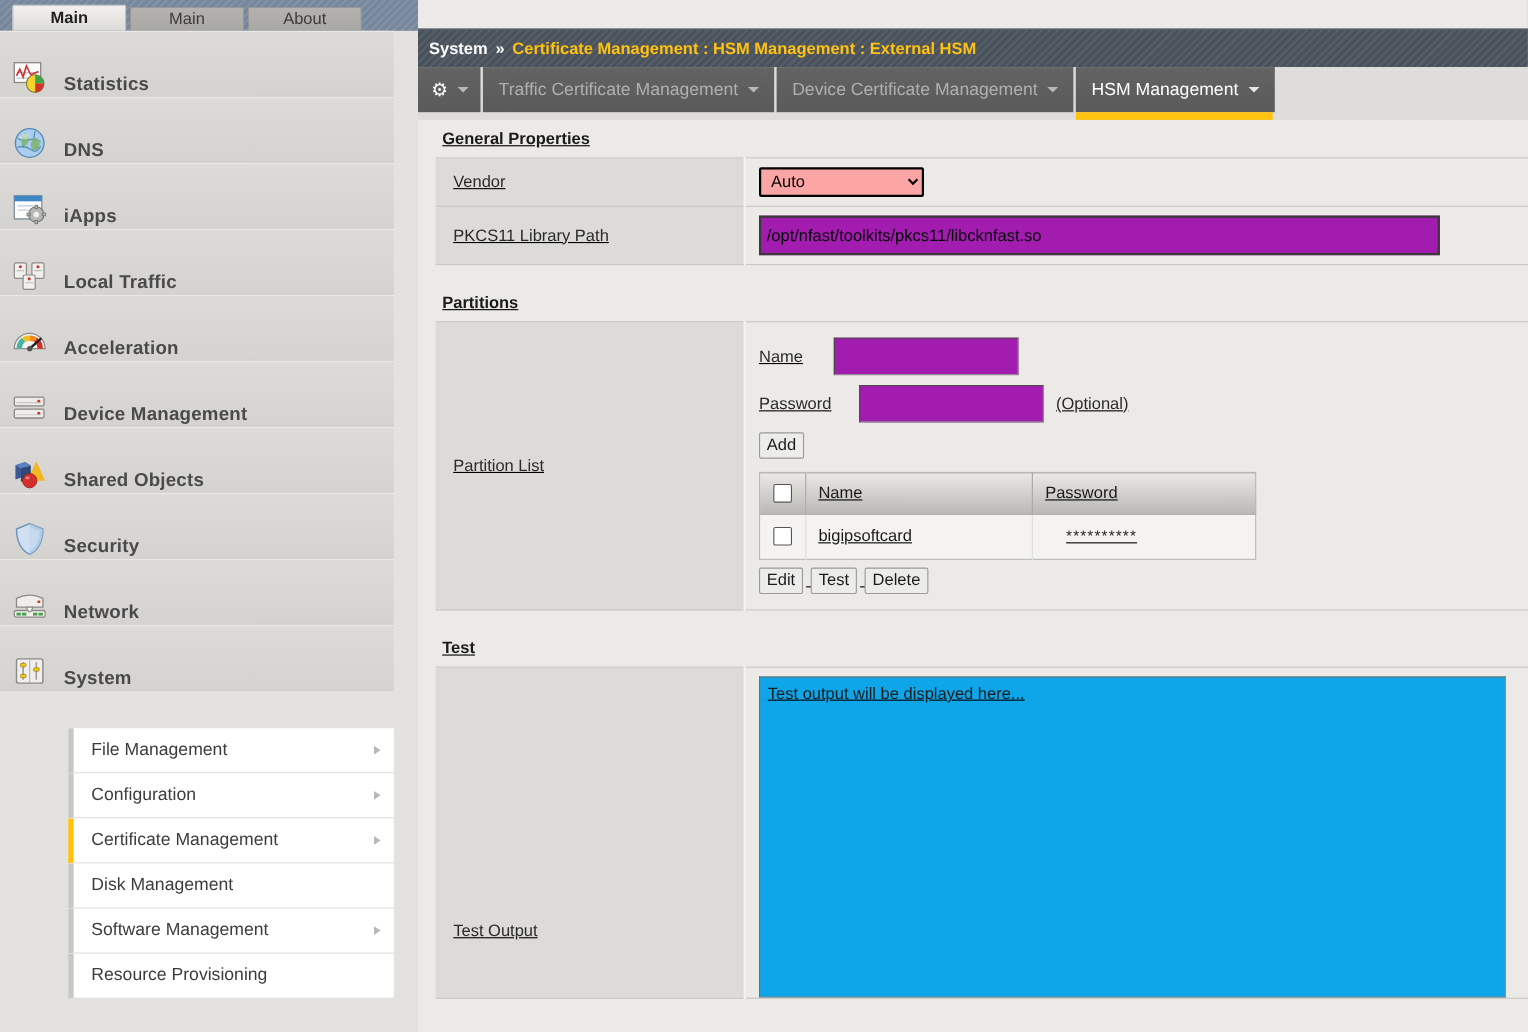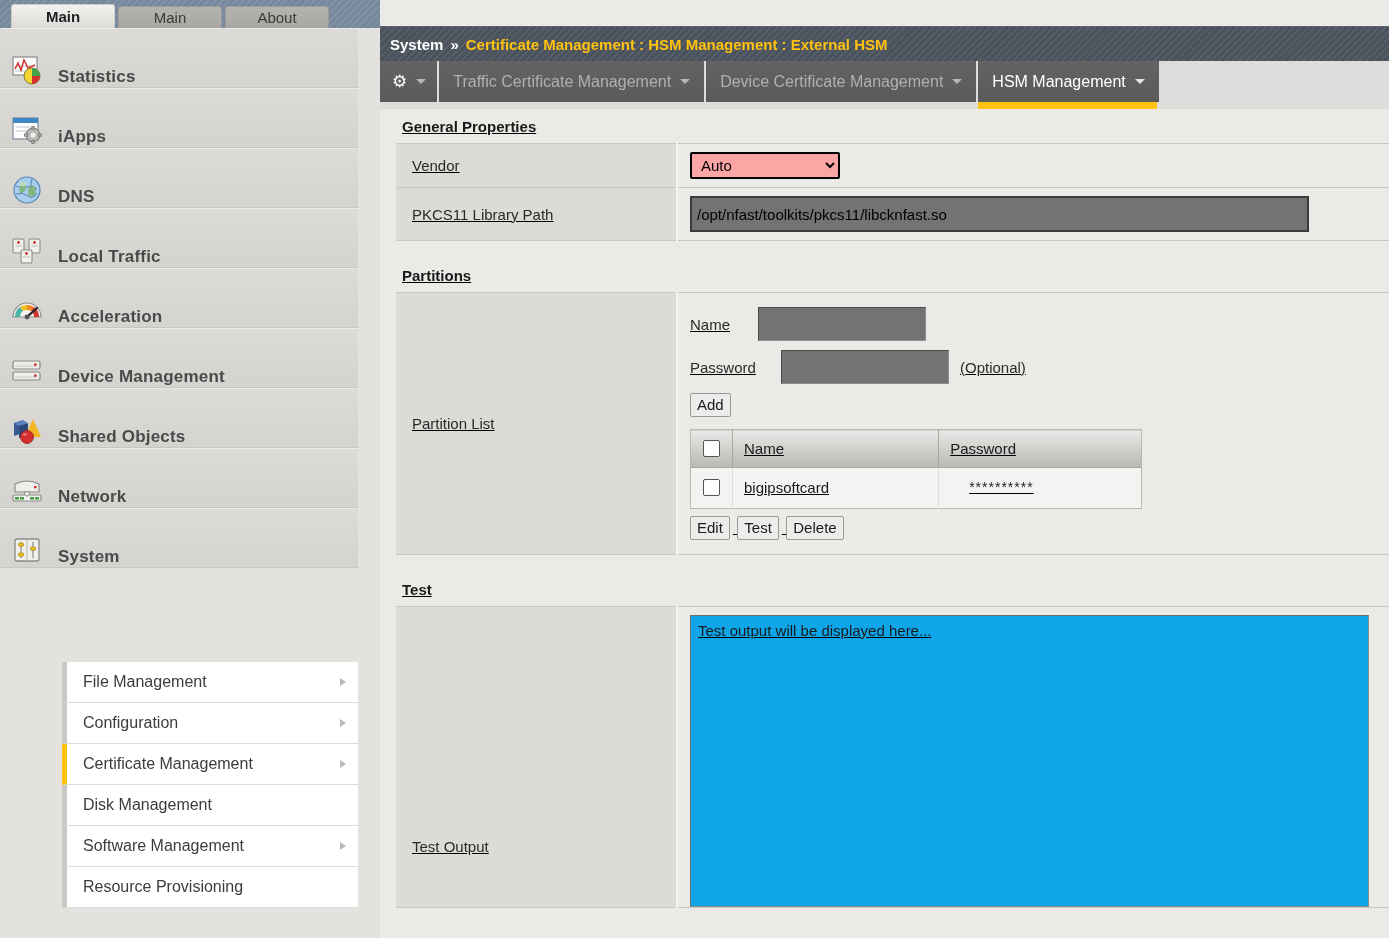--- a/index.html
+++ b/index.html
@@ -170,21 +170,21 @@
     height: 27px; width: 150px;
     padding-left: 5px;
     border: 2px solid #000; border-radius: 2px;
     background: #fca5a5;
   }
   input.f5txt {
     font-family: "Liberation Sans", sans-serif;
     font-size: 15px; color: #000;
     height: 16px;
     padding: 16px 5px;
-    background: #737373;
+    background: #a21caf;
     border: 1px solid #4a4a4a;
     border-right-color: #8d8d8d; border-bottom-color: #8d8d8d;
     outline: none;
   }
   input.w-path { width: 619px; border: 2px solid #3a3a3a; }
   input.w-name { width: 168px; }
 
   
   .part-wrap { padding: 14px 0 14px 12px; }
   .frow { display: flex; align-items: center; margin-bottom: 9px; }
@@ -285,54 +285,54 @@
           <rect x="3" y="4" width="24" height="18" fill="#fcfcfc" stroke="#8a8a8a" stroke-width="1.2"></rect>
           <line x1="5" y1="18" x2="25" y2="18" stroke="#b9c6d6" stroke-width="1"></line>
           <line x1="5" y1="13" x2="25" y2="13" stroke="#b9c6d6" stroke-width="1"></line>
           <polyline points="5,16 8,10 11,17 14,7 18,15 25,12" fill="none" stroke="#d2322d" stroke-width="1.5"></polyline>
           <circle cx="22" cy="23" r="8" fill="#f2d52e" stroke="#7a7a33" stroke-width="1"></circle>
           <path d="M22 23 L22 15 A8 8 0 0 1 30 23 Z" fill="#3fa34d"></path>
           <path d="M22 23 L30 23 A8 8 0 0 1 22 31 Z" fill="#d2322d"></path>
         </svg>
       </span>
       <span class="nav-label">Statistics</span>
+    </div>
+
+    <div class="nav-item">
+      <span class="nav-ico">
+        <svg width="34" height="34" viewBox="0 0 34 34">
+          <circle cx="17" cy="17" r="13" fill="#a9cdee" stroke="#5588b5" stroke-width="1.2"></circle>
+          <path d="M6 13 q6 3 11 1 t10 2 M6 21 q7 -2 12 2 t9 -3" fill="none" stroke="#4f84b0" stroke-width="1"></path>
+          <path d="M9 9 q4 6 2 12 M22 6 q-3 9 2 16" fill="none" stroke="#4f84b0" stroke-width="1"></path>
+          <path d="M12 8 q5 2 4 7 t-6 5 q-2 -7 2 -12z" fill="#7fb56f" opacity=".85"></path>
+          <path d="M21 12 q6 1 5 7 t-7 4 q-3 -6 2 -11z" fill="#7fb56f" opacity=".85"></path>
+          <ellipse cx="12" cy="11" rx="4" ry="2.5" fill="#ffffff" opacity=".45"></ellipse>
+        </svg>
+      </span>
+      <span class="nav-label">DNS</span>
     </div>
 
     <div class="nav-item">
       <span class="nav-ico">
         <svg width="34" height="34" viewBox="0 0 34 34">
           <rect x="3" y="5" width="25" height="21" fill="#fdfdfd" stroke="#7d8e9e" stroke-width="1.2"></rect>
           <rect x="3" y="5" width="25" height="5" fill="#3f86c4"></rect>
           <line x1="6" y1="14" x2="20" y2="14" stroke="#c6d2dd" stroke-width="1.3"></line>
           <line x1="6" y1="18" x2="17" y2="18" stroke="#c6d2dd" stroke-width="1.3"></line>
           <circle cx="23" cy="22" r="7" fill="#b7b7b3" stroke="#767671" stroke-width="1"></circle>
           <circle cx="23" cy="22" r="2.6" fill="#efefed"></circle>
           <g fill="#b7b7b3" stroke="#767671" stroke-width=".8">
             <rect x="21.8" y="13.6" width="2.4" height="3"></rect>
             <rect x="21.8" y="27.4" width="2.4" height="3"></rect>
             <rect x="14.6" y="20.8" width="3" height="2.4"></rect>
             <rect x="28.4" y="20.8" width="3" height="2.4"></rect>
           </g>
         </svg>
       </span>
       <span class="nav-label">iApps</span>
-    </div>
-
-    <div class="nav-item">
-      <span class="nav-ico">
-        <svg width="34" height="34" viewBox="0 0 34 34">
-          <circle cx="17" cy="17" r="13" fill="#a9cdee" stroke="#5588b5" stroke-width="1.2"></circle>
-          <path d="M6 13 q6 3 11 1 t10 2 M6 21 q7 -2 12 2 t9 -3" fill="none" stroke="#4f84b0" stroke-width="1"></path>
-          <path d="M9 9 q4 6 2 12 M22 6 q-3 9 2 16" fill="none" stroke="#4f84b0" stroke-width="1"></path>
-          <path d="M12 8 q5 2 4 7 t-6 5 q-2 -7 2 -12z" fill="#7fb56f" opacity=".85"></path>
-          <path d="M21 12 q6 1 5 7 t-7 4 q-3 -6 2 -11z" fill="#7fb56f" opacity=".85"></path>
-          <ellipse cx="12" cy="11" rx="4" ry="2.5" fill="#ffffff" opacity=".45"></ellipse>
-        </svg>
-      </span>
-      <span class="nav-label">DNS</span>
     </div>
 
     <div class="nav-item">
       <span class="nav-ico">
         <svg width="34" height="34" viewBox="0 0 34 34">
           <g fill="#f0efed" stroke="#8c8c88" stroke-width="1.1">
             <rect x="3" y="6" width="11" height="14" rx="1.5"></rect>
             <rect x="19" y="6" width="11" height="14" rx="1.5"></rect>
             <rect x="11" y="17" width="11" height="13" rx="1.5"></rect>
           </g>
@@ -387,20 +387,30 @@
           <path d="M4 10 L13 7 L18 10 L9 13 Z" fill="#5d82bf"></path>
           <path d="M9 13 L18 10 L18 22 L9 25 Z" fill="#2e4978"></path>
           <path d="M23 6 L31 24 L15 24 Z" fill="#f4b724"></path>
           <circle cx="17" cy="24" r="6.5" fill="#d32f2f" stroke="#9e1f1f" stroke-width=".8"></circle>
           <ellipse cx="15" cy="21.5" rx="2" ry="1.3" fill="#ffffff" opacity=".4"></ellipse>
         </svg>
       </span>
       <span class="nav-label">Shared Objects</span>
     </div>
 
+    <div class="nav-item">
+      <span class="nav-ico">
+        <svg width="34" height="34" viewBox="0 0 34 34">
+          <path d="M17 3 L29 8 C29 20 24 28 17 31 C10 28 5 20 5 8 Z" fill="#cfe0f2" stroke="#6e93bb" stroke-width="1.3"></path>
+          <path d="M17 3 L29 8 C29 20 24 28 17 31 Z" fill="#a9c6e4" opacity=".75"></path>
+          <path d="M17 6 L26 10 C26 19 22 25 17 28 Z" fill="#ffffff" opacity=".25"></path>
+        </svg>
+      </span>
+      <span class="nav-label">Security</span>
+    </div>
 
     <div class="nav-item">
       <span class="nav-ico">
         <svg width="34" height="34" viewBox="0 0 34 34">
           <path d="M5 11 q12 -6 24 0 L29 19 L5 19 Z" fill="#efeeec" stroke="#8a8a86" stroke-width="1.2"></path>
           <rect x="24" y="13" width="2.6" height="2.2" fill="#d2322d"></rect>
           <rect x="3" y="22" width="28" height="6" rx="1.5" fill="#f2f1ef" stroke="#8a8a86" stroke-width="1.2"></rect>
           <g fill="#4aa14a">
             <rect x="5" y="24" width="4" height="2.6"></rect>
               <rect x="10" y="24" width="4" height="2.6"></rect>

